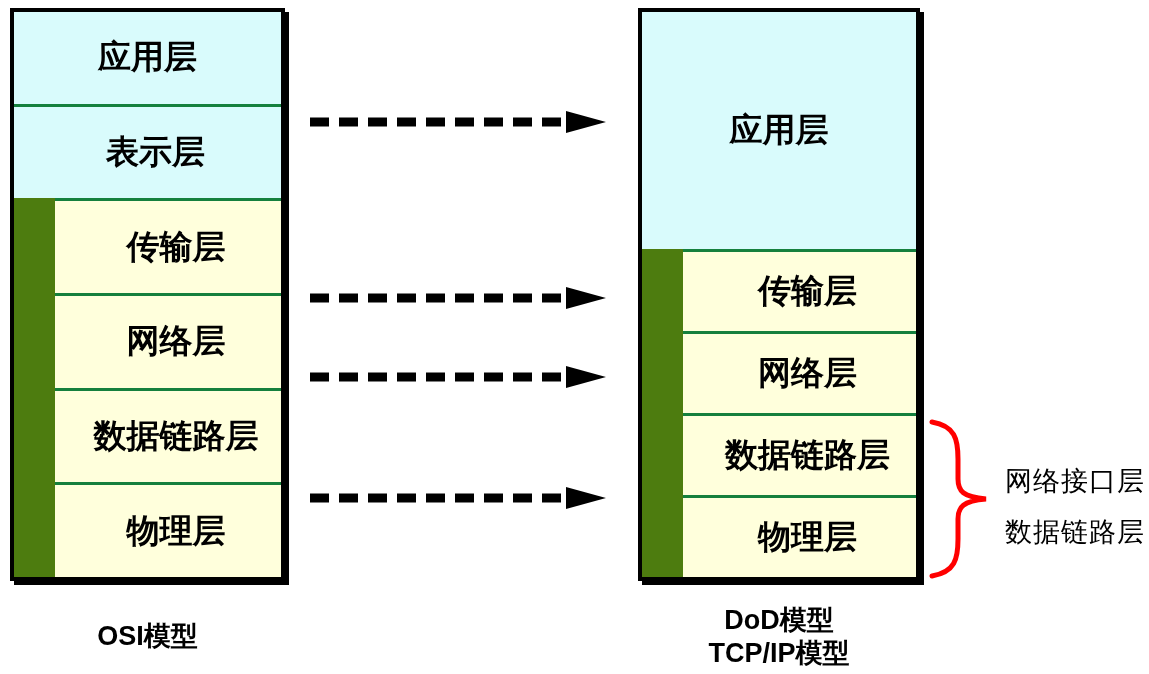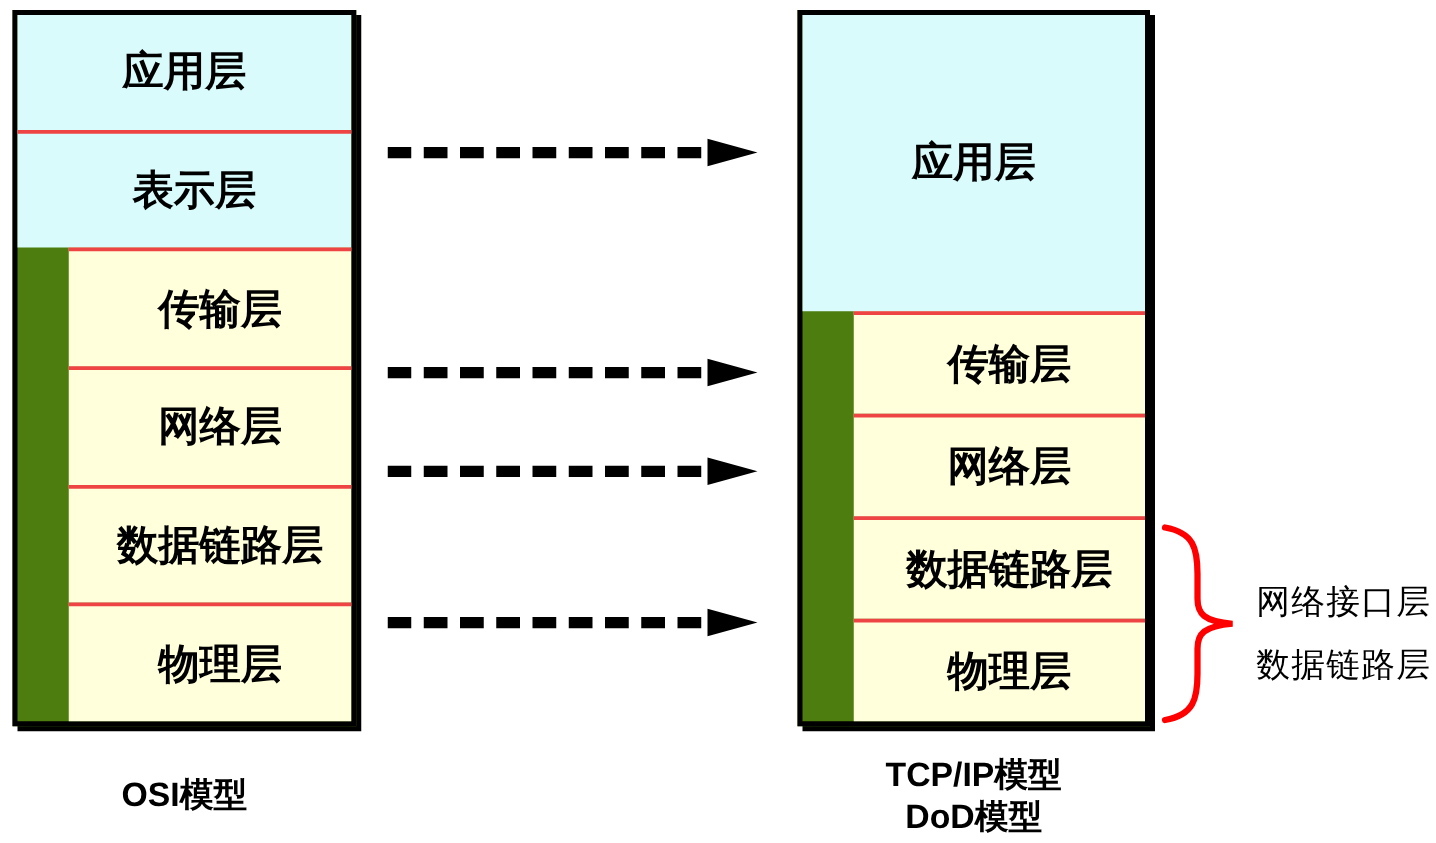--- a/index.html
+++ b/index.html
@@ -26,21 +26,21 @@
   .dod-box   { left: 638px; top: 8px; width: 282px; height: 573px; }
   .layer {
     display: flex;
     align-items: center;
     justify-content: center;
     font-weight: bold;
     font-size: 33px;
     color: #000000;
     flex: 1 1 0;
   }
-  .layer + .layer { border-top: 3px solid #ef4444; padding-left: 16px; }
+  .layer + .layer { border-top: 3px solid #15803d; padding-left: 16px; }
   .layer.span3 { flex: 3 1 0; }
   .cyan   { background: #D9FBFC; }
   .yellow { background: #FFFFDC; margin-left: 41px; }
   .arrow { position: absolute; left: 310px; width: 298px; height: 24px; }
   .caption {
     position: absolute;
     text-align: center;
     font-weight: bold;
     font-size: 27px;
     line-height: 33px;
@@ -103,17 +103,17 @@
 
   <svg class="brace-svg" width="70" height="172" viewBox="0 0 70 172">
     <path d="M8,9 C31,13 34,26 34,46 L34,66 C34,78 39,84 62,86 C39,88 34,94 34,106 L34,126 C34,146 31,159 8,163" fill="none" stroke="#FF0000" stroke-width="5" stroke-linecap="round"></path>
   </svg>
 
   <div class="brace-label brace-label-1">网络接口层</div>
   <div class="brace-label brace-label-2">数据链路层</div>
 
   <div class="caption osi-caption">OSI模型</div>
   <div class="caption dod-caption">
+    <div>DoD模型</div>
     <div>TCP/IP模型</div>
-    <div>DoD模型</div>
   </div>
 
 </div>
 
 </body></html>

